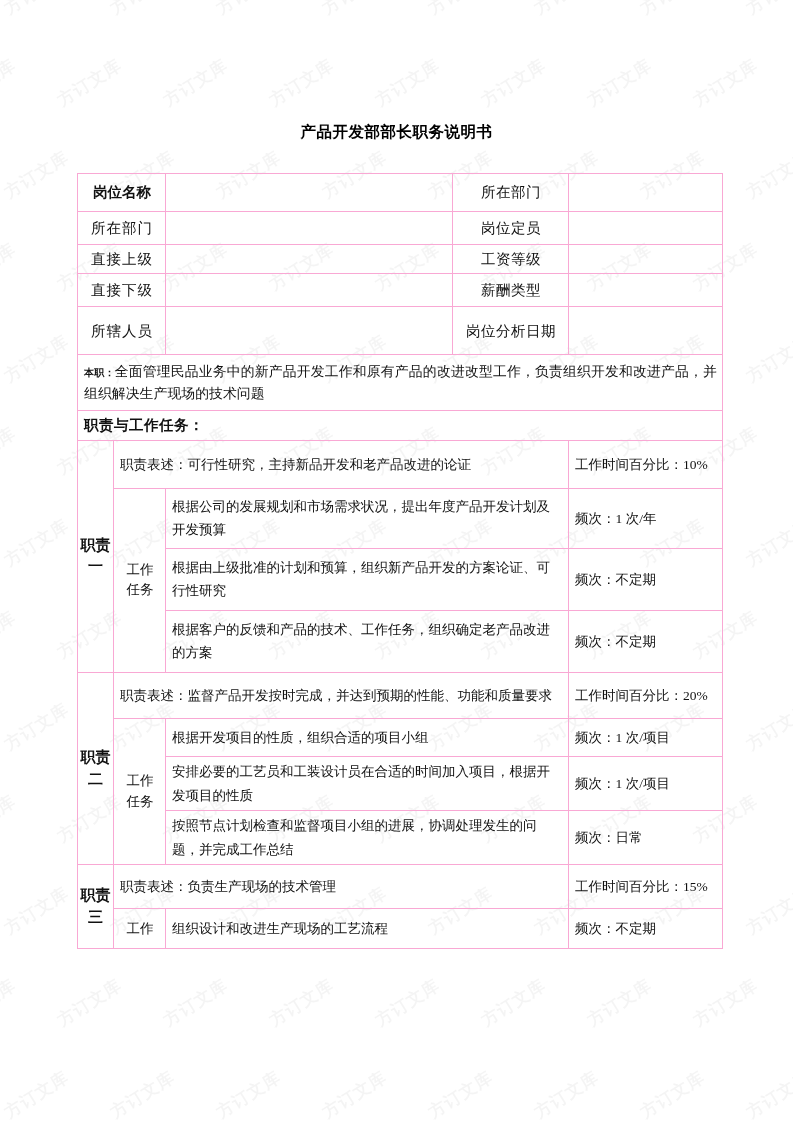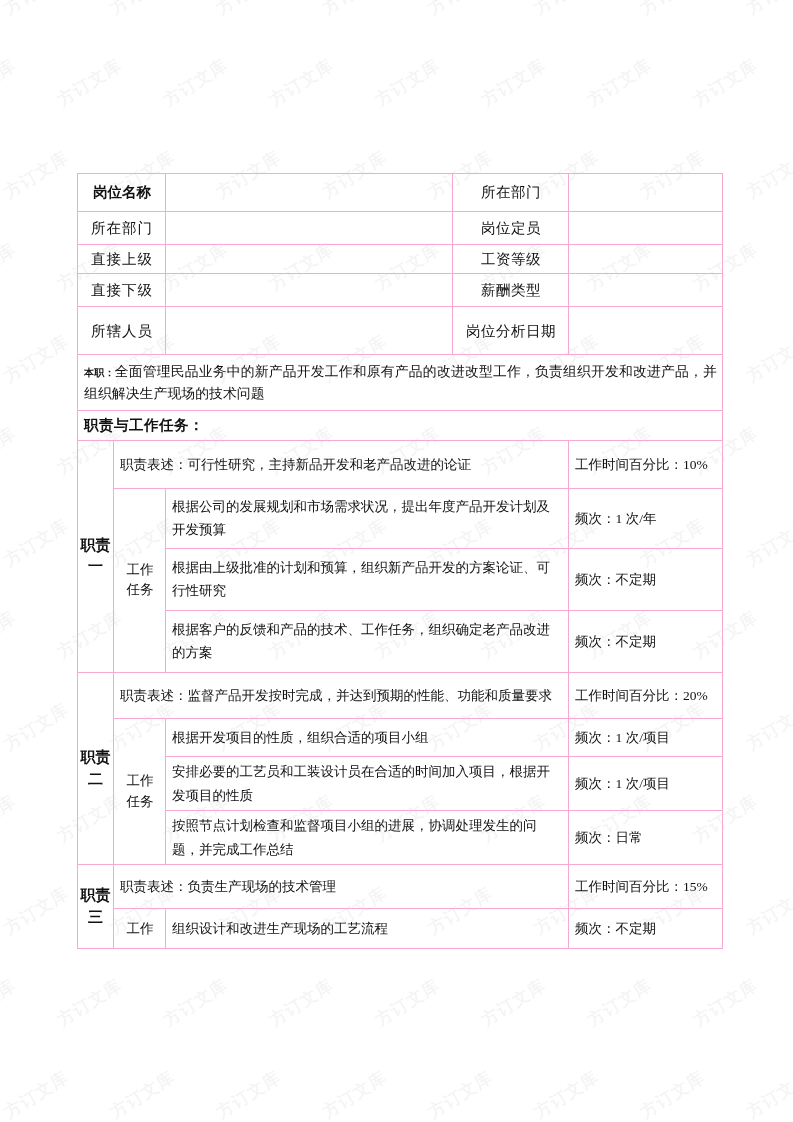--- a/index.html
+++ b/index.html
@@ -254,20 +254,21 @@
     <div class="wm" style="left: 212px; top: 1104px;">方订文库</div>
     <div class="wm" style="left: 318px; top: 1104px;">方订文库</div>
     <div class="wm" style="left: 424px; top: 1104px;">方订文库</div>
     <div class="wm" style="left: 530px; top: 1104px;">方订文库</div>
     <div class="wm" style="left: 636px; top: 1104px;">方订文库</div>
     <div class="wm" style="left: 742px; top: 1104px;">方订文库</div>
   </div>
 
 <div id="page">
 
+  <div id="doc-title">产品开发部部长职务说明书</div>
 
   <table id="main-table">
     <colgroup>
       <col style="width:36px">
       <col style="width:52px">
       <col style="width:287px">
       <col style="width:116px">
       <col style="width:154px">
     </colgroup>
     <tbody id="table-body">

